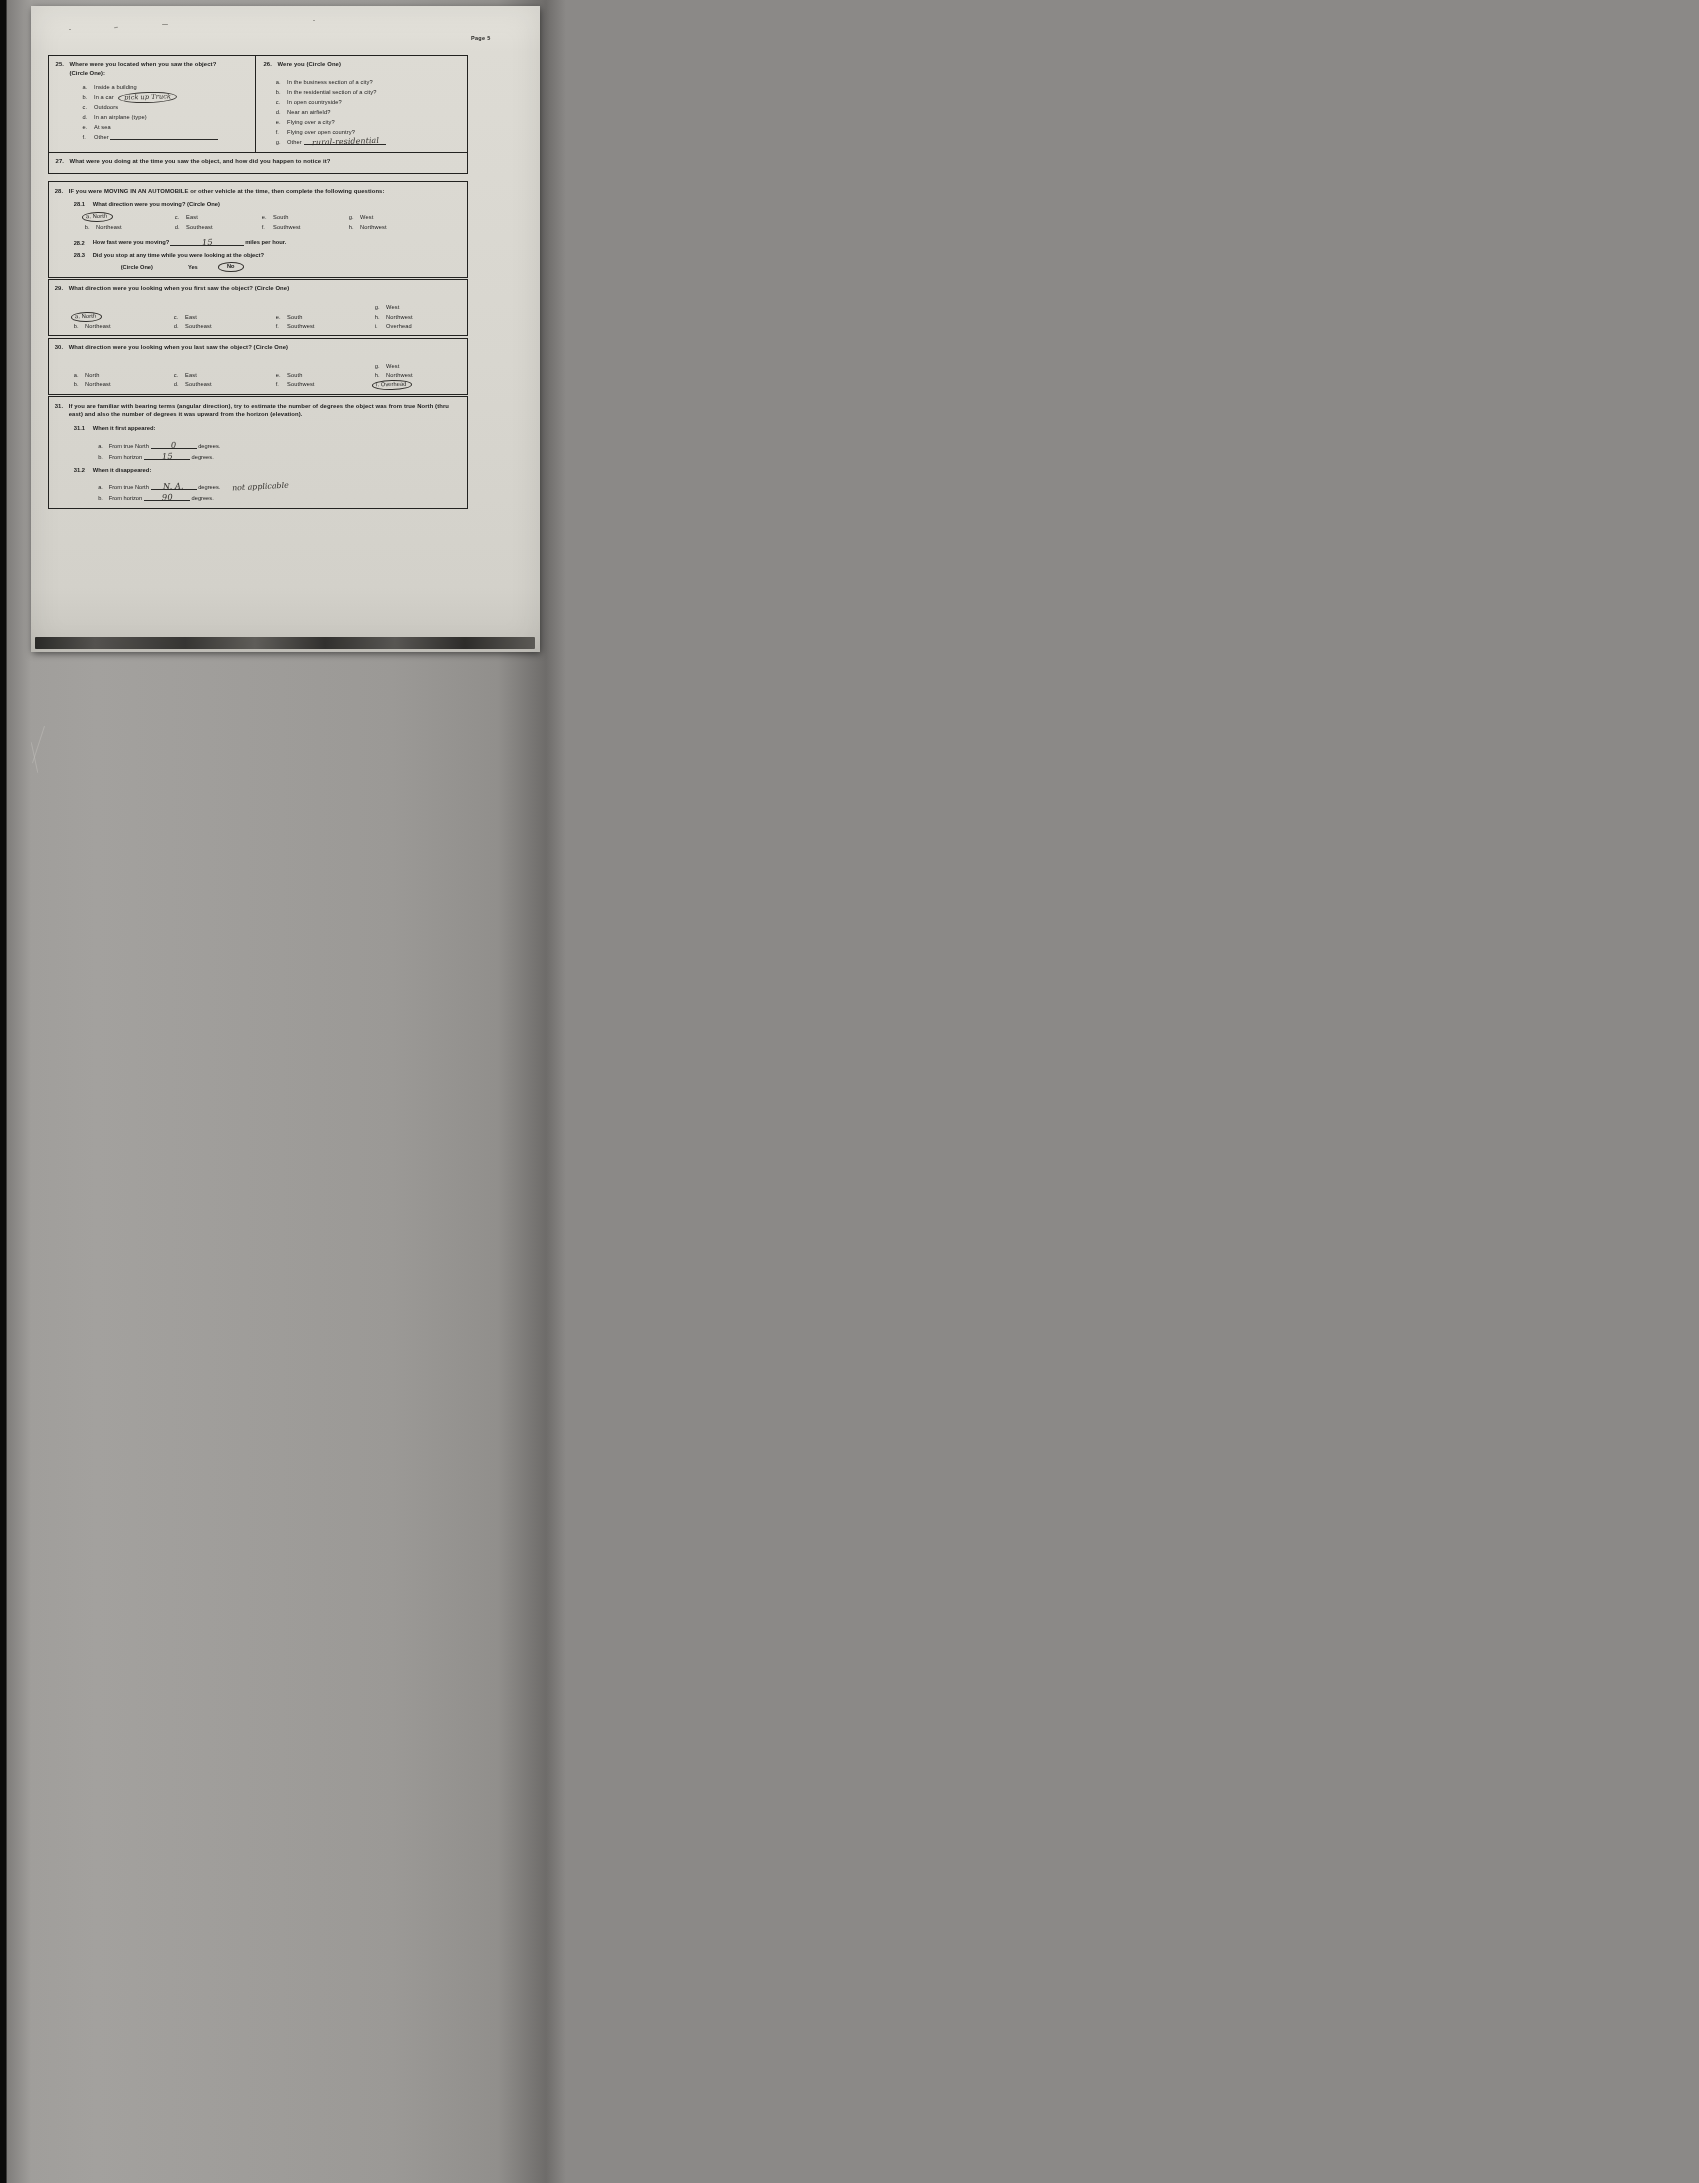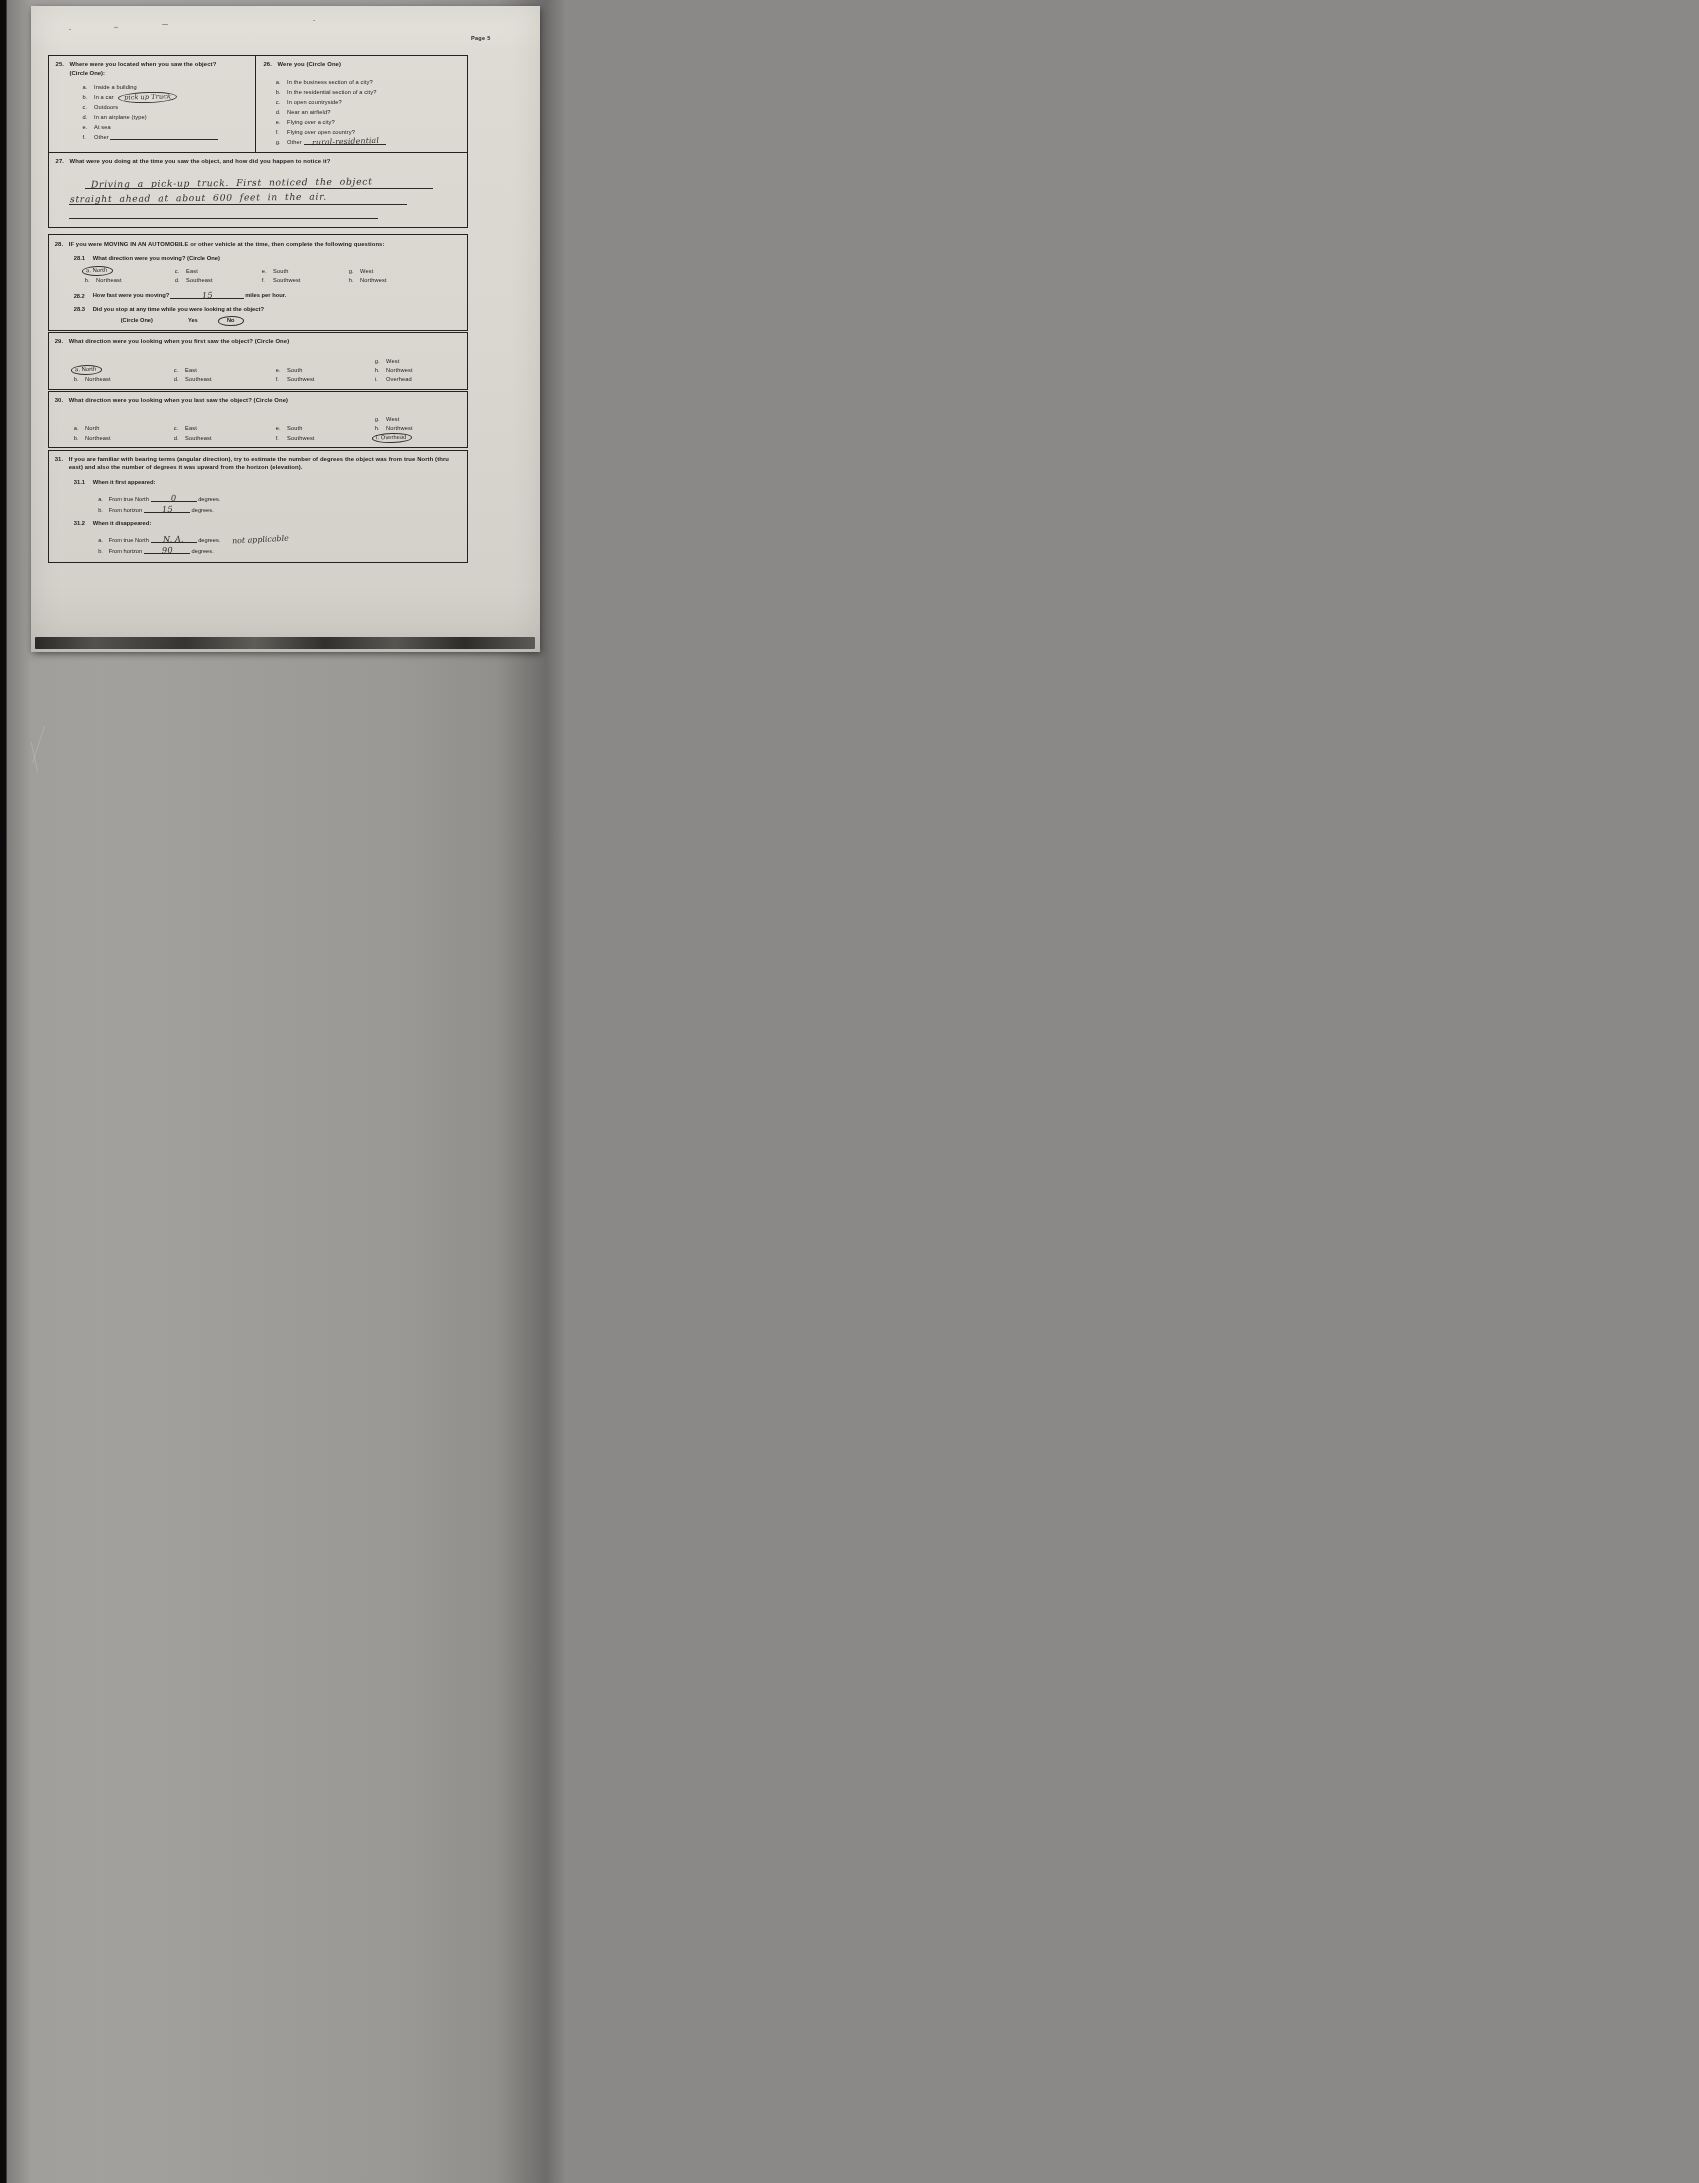--- a/index.html
+++ b/index.html
@@ -202,29 +202,20 @@
               <span class="blank blank-g"><span class="hand hand-md">rural-residential</span></span>
             </div>
           </div>
         </div>
       </div>
       <div class="q27">
         <div class="qhead">
           <span class="qnum">27.</span>
           <span class="qtitle">What were you doing at the time you saw the object, and how did you happen to notice it?</span>
         </div>
-        <div class="write-area">
-          <div class="wl wl1">
-            <span class="hand hand-lg">Driving a pick-up truck.  First noticed the object</span>
-          </div>
-          <div class="wl wl2">
-            <span class="hand hand-lg">straight ahead at about 600 feet in the air.</span>
-          </div>
-          <div class="wl wl3"></div>
-        </div>
       </div>
     </section>
 
     <section class="box box-28">
       <div class="qhead">
         <span class="qnum">28.</span>
         <span class="qtitle">IF you were MOVING IN AN AUTOMOBILE or other vehicle at the time, then complete the following questions:</span>
       </div>
 
       <div class="subq">

